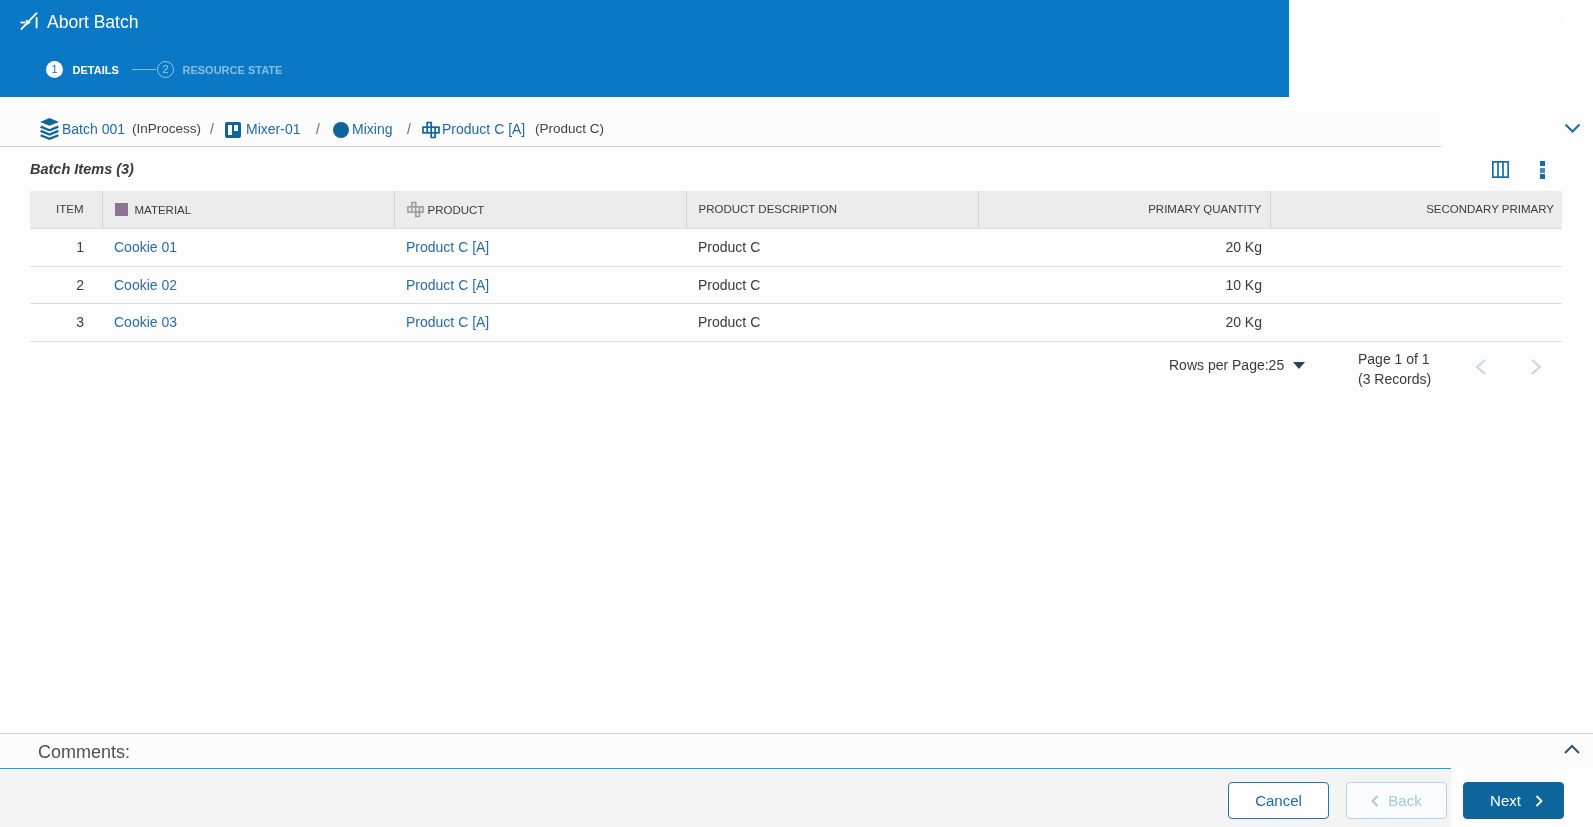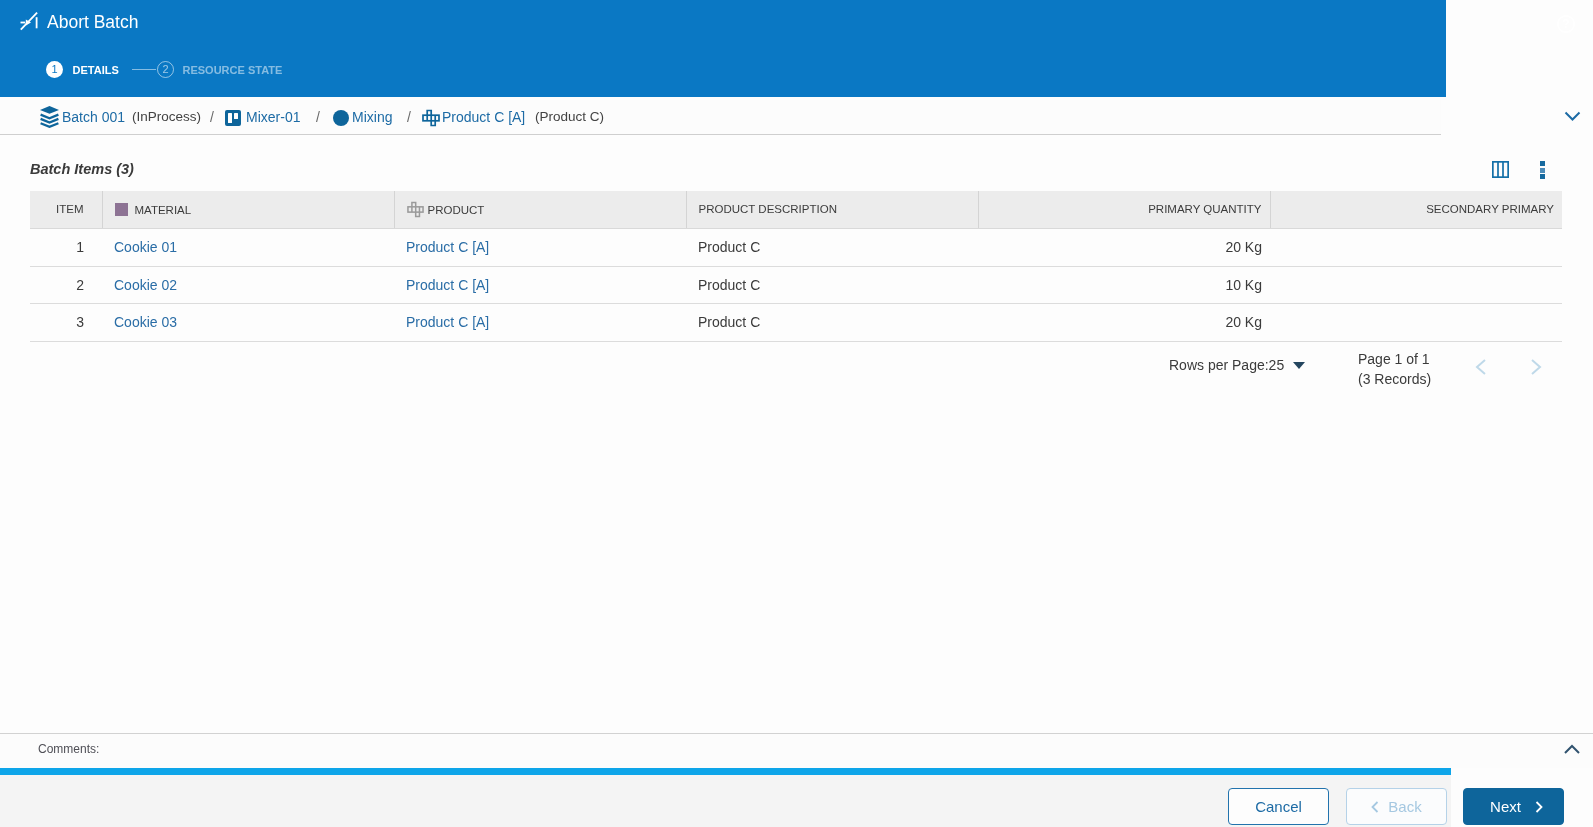--- a/index.html
+++ b/index.html
@@ -1,30 +1,30 @@
 <!DOCTYPE html>
 <html><head>
 <meta charset="utf-8">
 <style>
   * { margin:0; padding:0; box-sizing:border-box; }
   html,body { width:1593px; height:827px; font-family:"Liberation Sans", sans-serif; background:#fdfdfd; overflow:hidden; }
   body { position:relative; }
   .abs { position:absolute; }
 
   
-  .hdr { position:absolute; left:0; top:0; width:1446px; height:97px; background:#0a78c4; }
+  .hdr { position:absolute; left:0; top:0; width:1289px; height:97px; background:#0a78c4; }
   .hdr-title { position:absolute; left:47px; top:12px; color:#fff; font-size:17.5px; }
   .step1c { position:absolute; left:46px; top:61px; width:17px; height:17px; border-radius:50%; background:#fff; color:#0a78c4; font-size:11px; font-weight:normal; text-align:center; line-height:17px; }
   .step1t { position:absolute; left:72.5px; top:64px; color:#fff; font-size:11px; font-weight:bold; }
   .stepline { position:absolute; left:132px; top:69px; width:24px; height:1px; background:rgba(255,255,255,0.5); }
   .step2c { position:absolute; left:157px; top:61px; width:17px; height:17px; border-radius:50%; border:1px solid rgba(255,255,255,0.55); color:rgba(255,255,255,0.6); font-size:11px; text-align:center; line-height:15px; }
   .step2t { position:absolute; left:182.5px; top:64px; color:rgba(255,255,255,0.5); font-size:11px; font-weight:bold; }
 
   
-  .bc { position:absolute; left:0; top:100px; width:1441px; height:35px; background:#fcfcfc; border-bottom:1px solid #cfcfcf; }
+  .bc { position:absolute; left:0; top:112px; width:1441px; height:35px; background:#fcfcfc; border-bottom:1px solid #cfcfcf; }
   .bc .t { position:absolute; top:0; height:34px; line-height:34px; font-size:14px; white-space:nowrap; }
   .blue { color:#1d6ba5; }
   .dk { color:#434343; font-size:13.5px !important; }
   .sep { color:#6a6a6a; }
 
   
   .sec-title { position:absolute; left:30px; top:161px; font-size:14.5px; font-weight:bold; color:#3b3b3b;font-style:italic; }
 
   
   .tbl { position:absolute; left:30px; top:190.5px; width:1532px; border-collapse:collapse; table-layout:fixed; }
@@ -34,24 +34,24 @@
   .tbl th.pl, .tbl td.pl { padding-left:12px; text-align:left; }
   .tbl th.pr, .tbl td.pr { padding-right:8px; text-align:right; }
   .tbl th.pri, .tbl td.pri { padding-right:18px; text-align:right; }
   a.lnk { color:#2a6da6; text-decoration:none; }
 
   
   .pgn { position:absolute; font-size:14px; color:#3b3b3b; white-space:nowrap; }
 
   
   .cbar { position:absolute; left:0; top:733px; width:1593px; height:35px; background:#fcfcfc; border-top:1px solid #d2d2d2; }
-  .cbar .lbl { position:absolute; left:38px; top:7.5px; font-size:12px; color:#4f4f56; }
-
-  
-  .ftr { position:absolute; left:0; top:768px; width:1451px; height:59px; background:#f4f4f4; border-top:7px solid #0ea5e9; }
+  .cbar .lbl { position:absolute; left:38px; top:7.5px; font-size:18px; color:#4f4f56; }
+
+  
+  .ftr { position:absolute; left:0; top:768px; width:1451px; height:59px; background:#f4f4f4; border-top:1px solid #0ea5e9; }
   .btn { position:absolute; top:13px; width:101px; height:37px; border-radius:4px; font-size:15px; text-align:center; line-height:35px; }
   .btn-cancel { left:1228px; background:#fdfdfd; border:1px solid #2273ad; color:#1d6ba5; }
   .btn-back { left:1346px; background:#fbfcfd; border:1px solid #b5d2e8; color:#a5c8e1; }
   .btn-next { left:1463px; background:#0e659b; border:1px solid #0e659b; color:#fff; padding-left:6px; }
 </style>
 </head>
 <body>
 
   <div class="hdr">
     <svg class="abs" style="left:20px;top:12px" width="19" height="19" viewBox="0 0 19 19">

